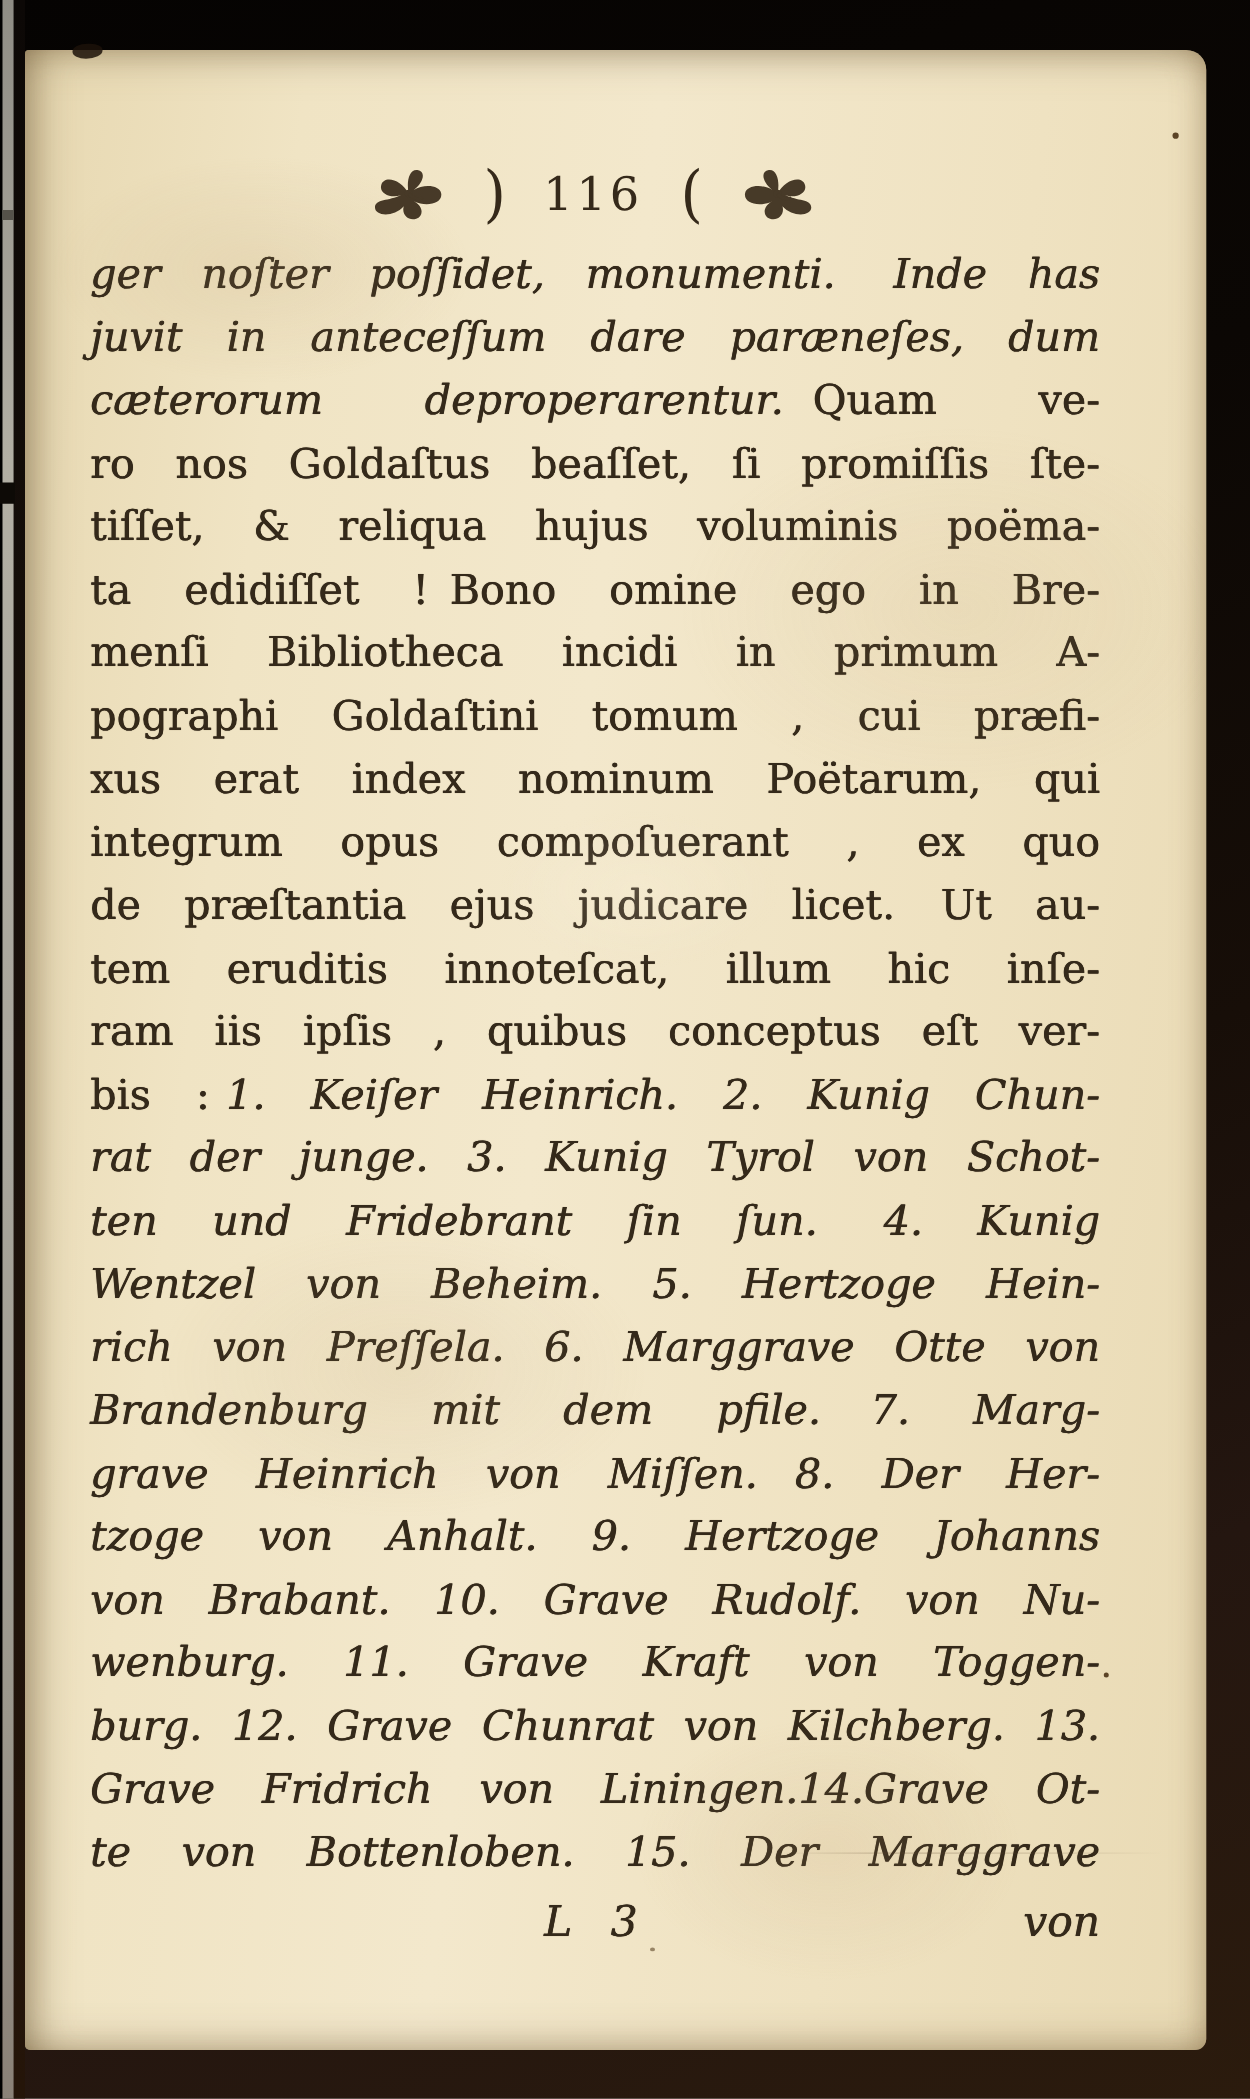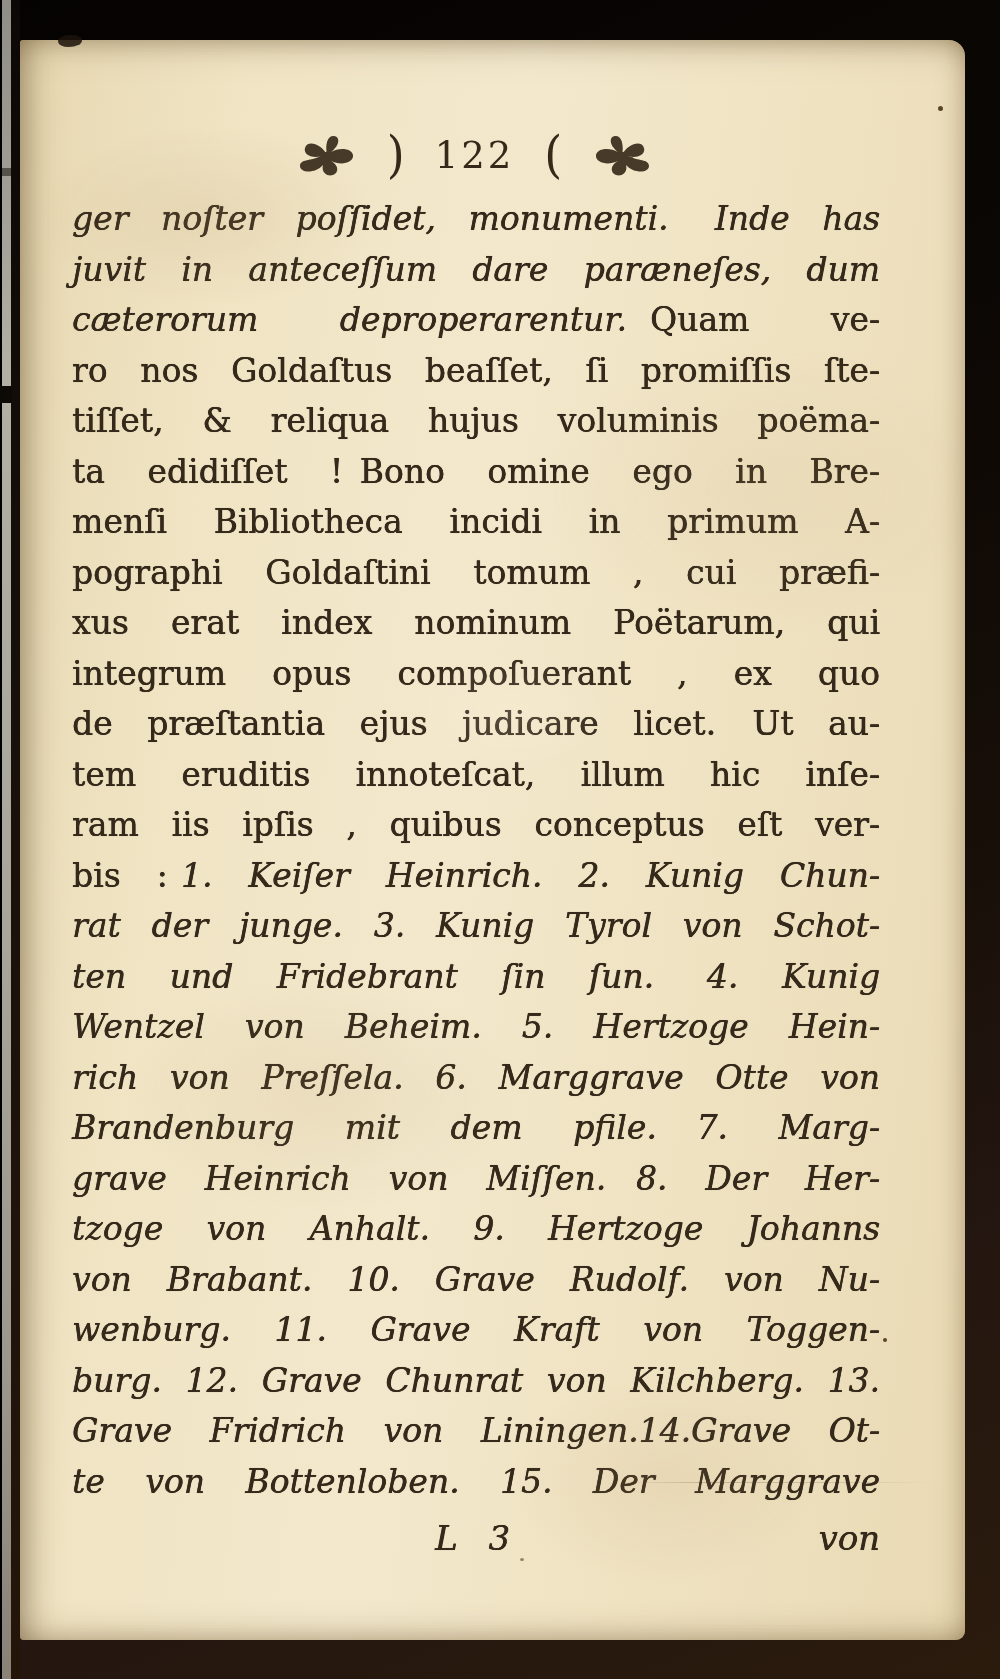--- a/index.html
+++ b/index.html
@@ -94,21 +94,21 @@
 
   <div class="header-row">
     <span class="fleuron">
       <svg viewBox="0 0 60 44" xmlns="http://www.w3.org/2000/svg">
         <path d="M30 22 C24 10 10 7 8 15 C6 22 16 26 24 23 C14 28 3 26 3 33 C3 40 18 41 26 32 C24 39 30 44 36 42 C42 40 42 32 34 28 C44 33 57 30 56 22 C55 15 42 14 34 19 C42 13 44 4 37 3 C30 2 28 13 30 22 Z"></path>
         <circle cx="30" cy="22" r="3.2"></circle>
         <path d="M30 22 C33 26 38 27 41 25" stroke-width="2.4" stroke="#3b2d1c" fill="none"></path>
       </svg>
     </span>
     <span class="bracket">)</span>
-    <span class="pagenum">122</span>
+    <span class="pagenum">116</span>
     <span class="bracket">(</span>
     <span class="fleuron flip">
       <svg viewBox="0 0 60 44" xmlns="http://www.w3.org/2000/svg">
         <path d="M30 22 C24 10 10 7 8 15 C6 22 16 26 24 23 C14 28 3 26 3 33 C3 40 18 41 26 32 C24 39 30 44 36 42 C42 40 42 32 34 28 C44 33 57 30 56 22 C55 15 42 14 34 19 C42 13 44 4 37 3 C30 2 28 13 30 22 Z"></path>
         <circle cx="30" cy="22" r="3.2"></circle>
         <path d="M30 22 C27 26 22 27 19 25" stroke-width="2.4" stroke="#3b2d1c" fill="none"></path>
       </svg>
     </span>
   </div>
 

